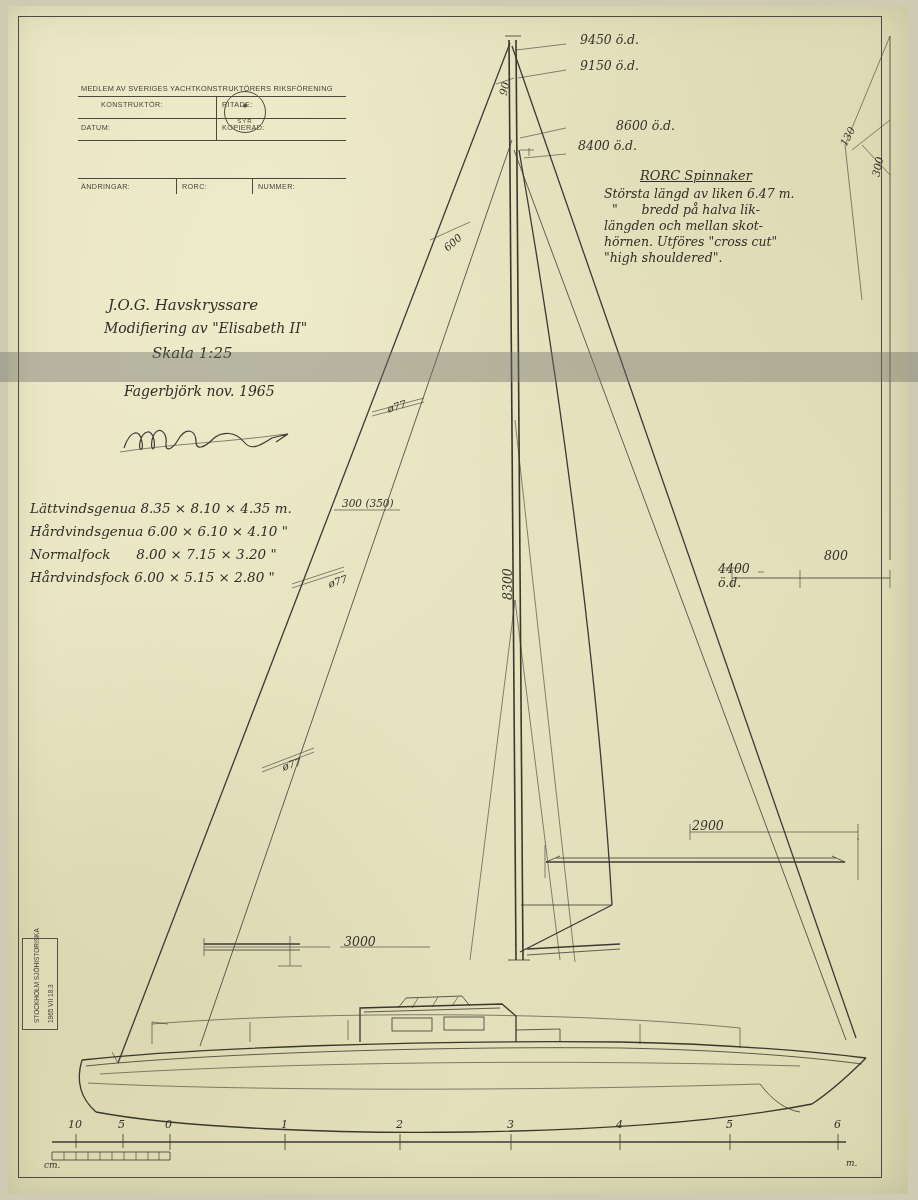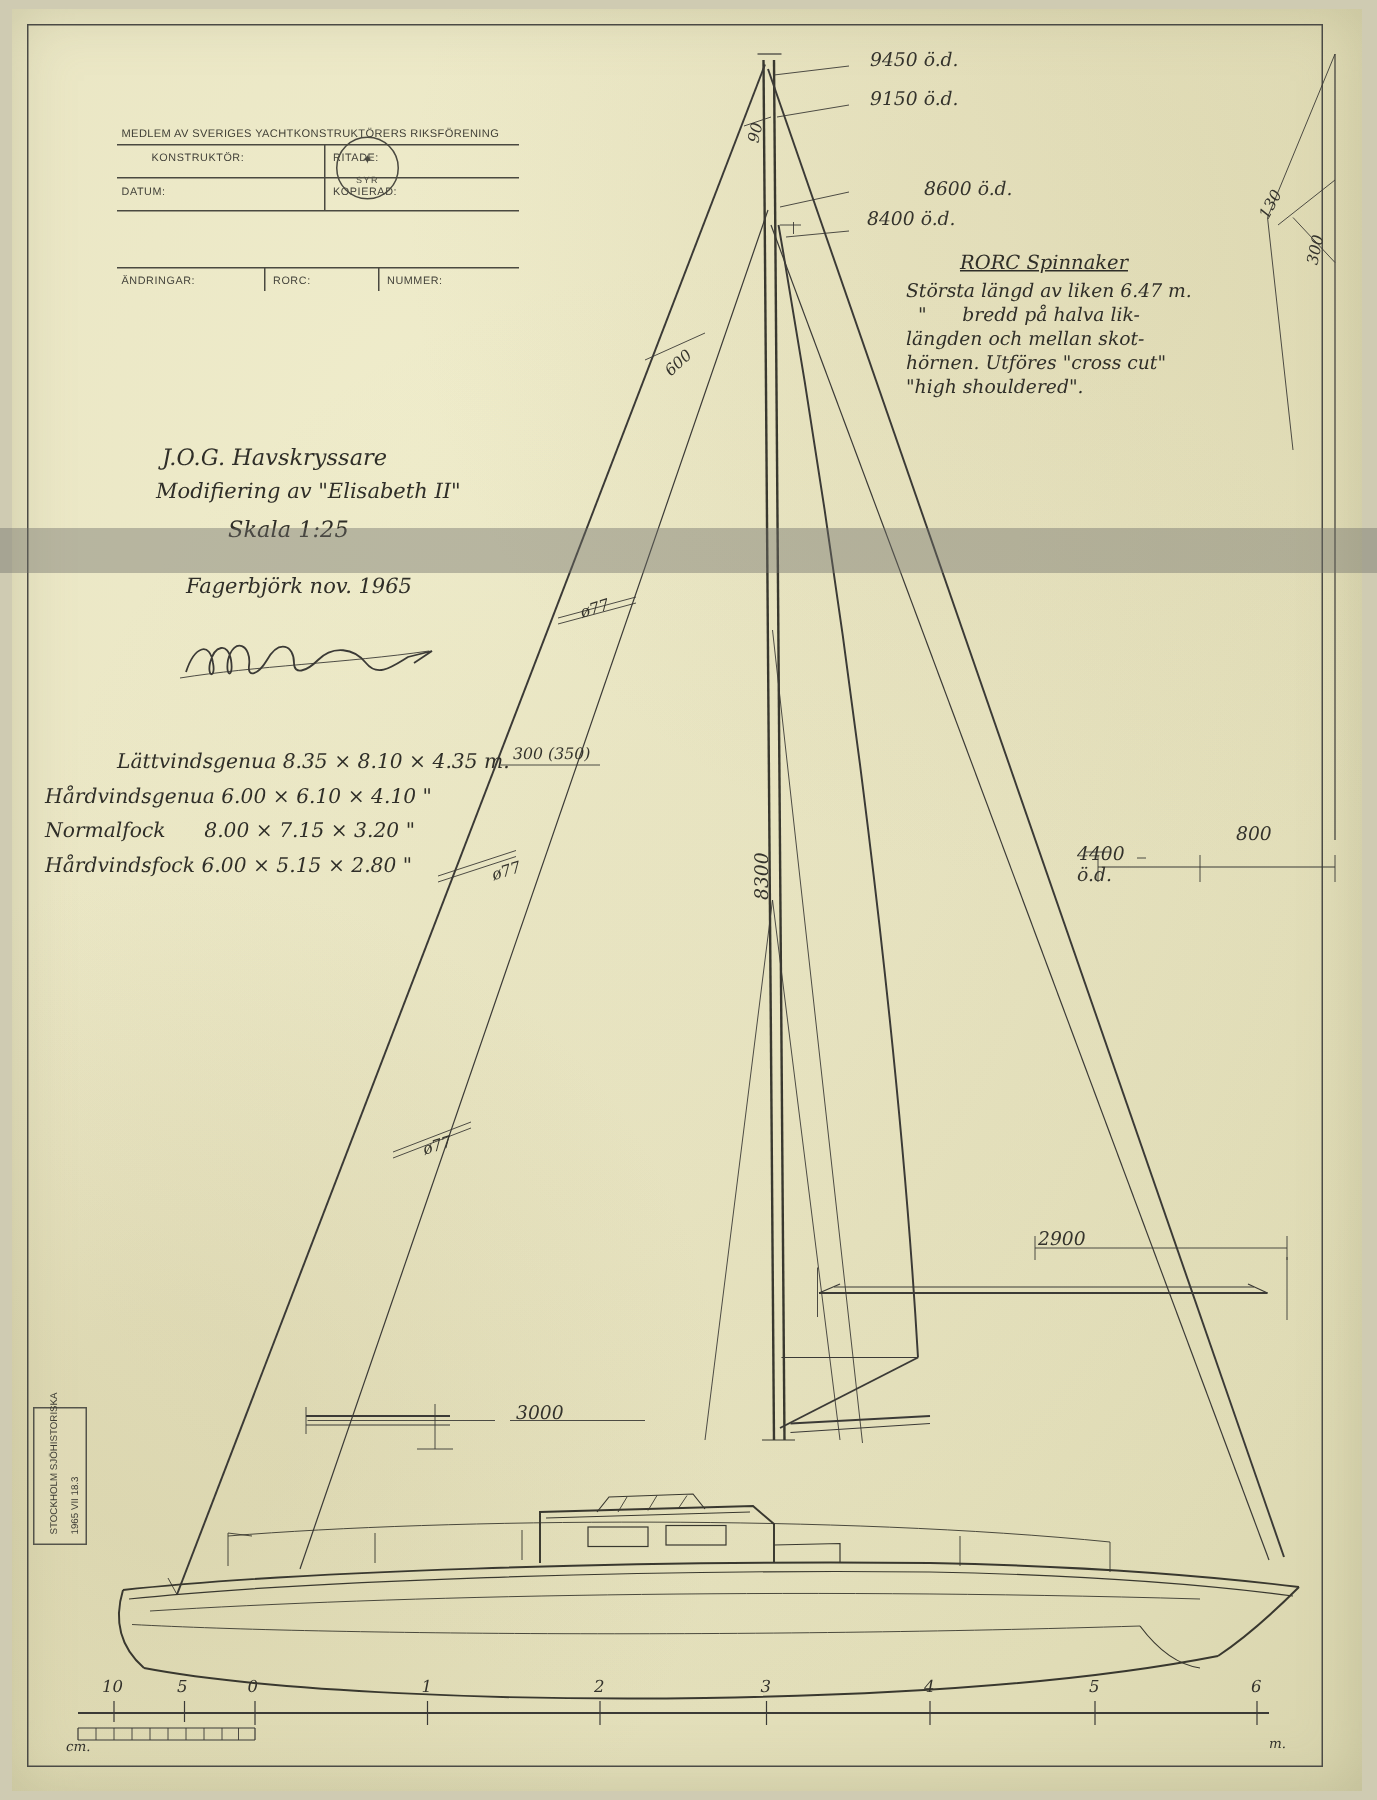--- a/index.html
+++ b/index.html
@@ -361,21 +361,21 @@
       <em>✦</em>
       <span>SYR</span>
     </div>
   </div>
 
   <div class="txt hand" style="left:108px; top:296px; font-size:15px;">J.O.G. Havskryssare</div>
   <div class="txt hand" style="left:104px; top:320px; font-size:14px;">Modifiering av "Elisabeth II"</div>
   <div class="txt hand" style="left:152px; top:344px; font-size:15px;">Skala 1:25</div>
   <div class="txt hand" style="left:124px; top:383px; font-size:14px;">Fagerbjörk nov. 1965</div>
 
-  <div class="txt hand" style="left:30px; top:500px; font-size:13.5px;margin-left:48px;">Lättvindsgenua 8.35 × 8.10 × 4.35 m.</div>
+  <div class="txt hand" style="left:30px; top:500px; font-size:13.5px;">Lättvindsgenua 8.35 × 8.10 × 4.35 m.</div>
   <div class="txt hand" style="left:30px; top:523px; font-size:13.5px;">Hårdvindsgenua 6.00 × 6.10 × 4.10 "</div>
   <div class="txt hand" style="left:30px; top:546px; font-size:13.5px;">Normalfock      8.00 × 7.15 × 3.20 "</div>
   <div class="txt hand" style="left:30px; top:569px; font-size:13.5px;">Hårdvindsfock 6.00 × 5.15 × 2.80 "</div>
 
   <div class="txt hand" style="left:612px; top:168px; font-size:13px; text-decoration:underline;margin-left:28px;">RORC Spinnaker</div>
   <div class="txt hand" style="left:604px; top:186px; font-size:12.5px;">Största längd av liken 6.47 m.
   "      bredd på halva lik-
 längden och mellan skot-
 hörnen. Utföres "cross cut"
 "high shouldered".</div>

